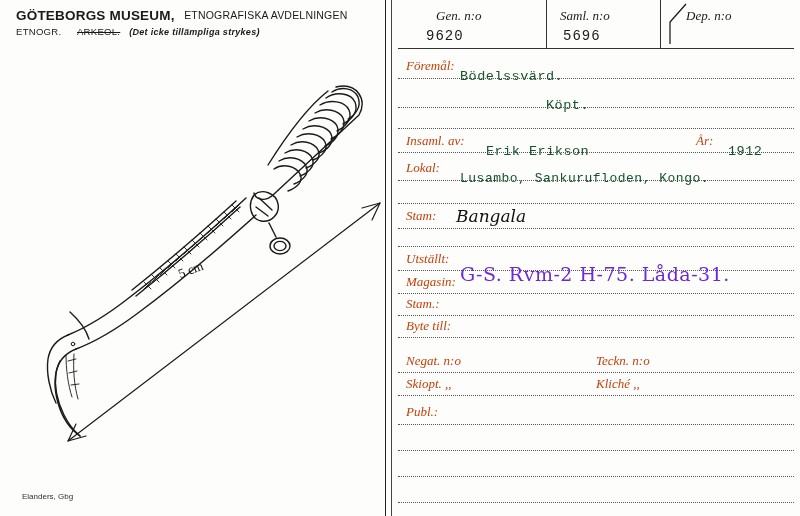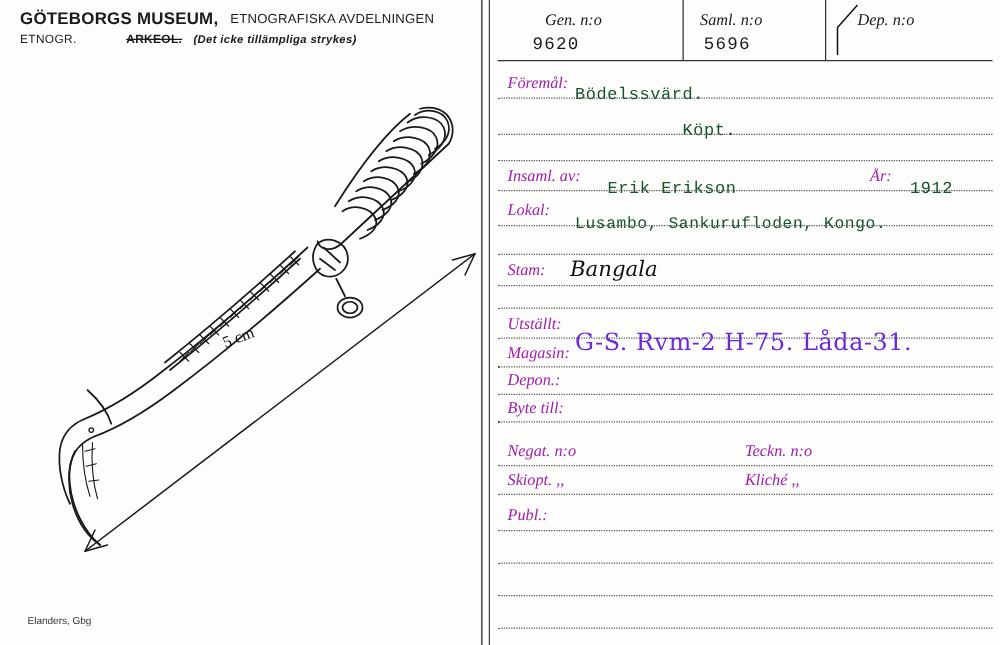--- a/index.html
+++ b/index.html
@@ -58,23 +58,22 @@
     letter-spacing: 0.3px;
     width: 360px;
   }
   .dept-etnogr {
     display: inline-block;
     width: 58px;
     font-weight: normal;
   }
   .dept-arkeol {
     display: inline-block;
-    font-weight: bold;
+    font-weight: normal;
     text-decoration: line-through;
-    margin-left: 24px;
   }
   .dept-note {
     display: inline-block;
     margin-left: 6px;
     font-style: italic;
     font-weight: bold;
     font-size: 9px;
   }
   .elanders {
     position: absolute;
@@ -136,21 +135,21 @@
     height: 0;
   }
   .rule.solid {
     border-top: 1px solid #333;
   }
   .field-label {
     position: absolute;
     font-family: "Liberation Serif", serif;
     font-style: italic;
     font-size: 13px;
-    color: #a21caf;
+    color: #c2410c;
     white-space: nowrap;
   }
   .hand {
     position: absolute;
     font-family: "Liberation Mono", monospace;
     font-size: 13.5px;
     color: #14532d;
     white-space: nowrap;
     letter-spacing: 0.5px;
     margin-top: 12px;
@@ -339,21 +338,21 @@
 
     <div class="rule" style="top:246px;"></div>
 
     <div class="field-label" style="left:8px; top:251px;">Utställt:</div>
     <div class="rule" style="top:270px;"></div>
 
     <div class="field-label" style="left:8px; top:274px;">Magasin:</div>
     <div class="hand-big" style="left:62px; top:263px;">G-S. Rvm-2  H-75. Låda-31.</div>
     <div class="rule" style="top:293px;"></div>
 
-    <div class="field-label" style="left:8px; top:296px;">Depon.:</div>
+    <div class="field-label" style="left:8px; top:296px;">Stam.:</div>
     <div class="rule" style="top:315px;"></div>
 
     <div class="field-label" style="left:8px; top:318px;">Byte till:</div>
     <div class="rule" style="top:337px;"></div>
 
     <div class="field-label" style="left:8px; top:353px;">Negat. n:o</div>
     <div class="field-label" style="left:198px; top:353px;">Teckn.  n:o</div>
     <div class="rule" style="top:372px;"></div>
 
     <div class="field-label" style="left:8px; top:376px;">Skiopt.   ,,</div>

